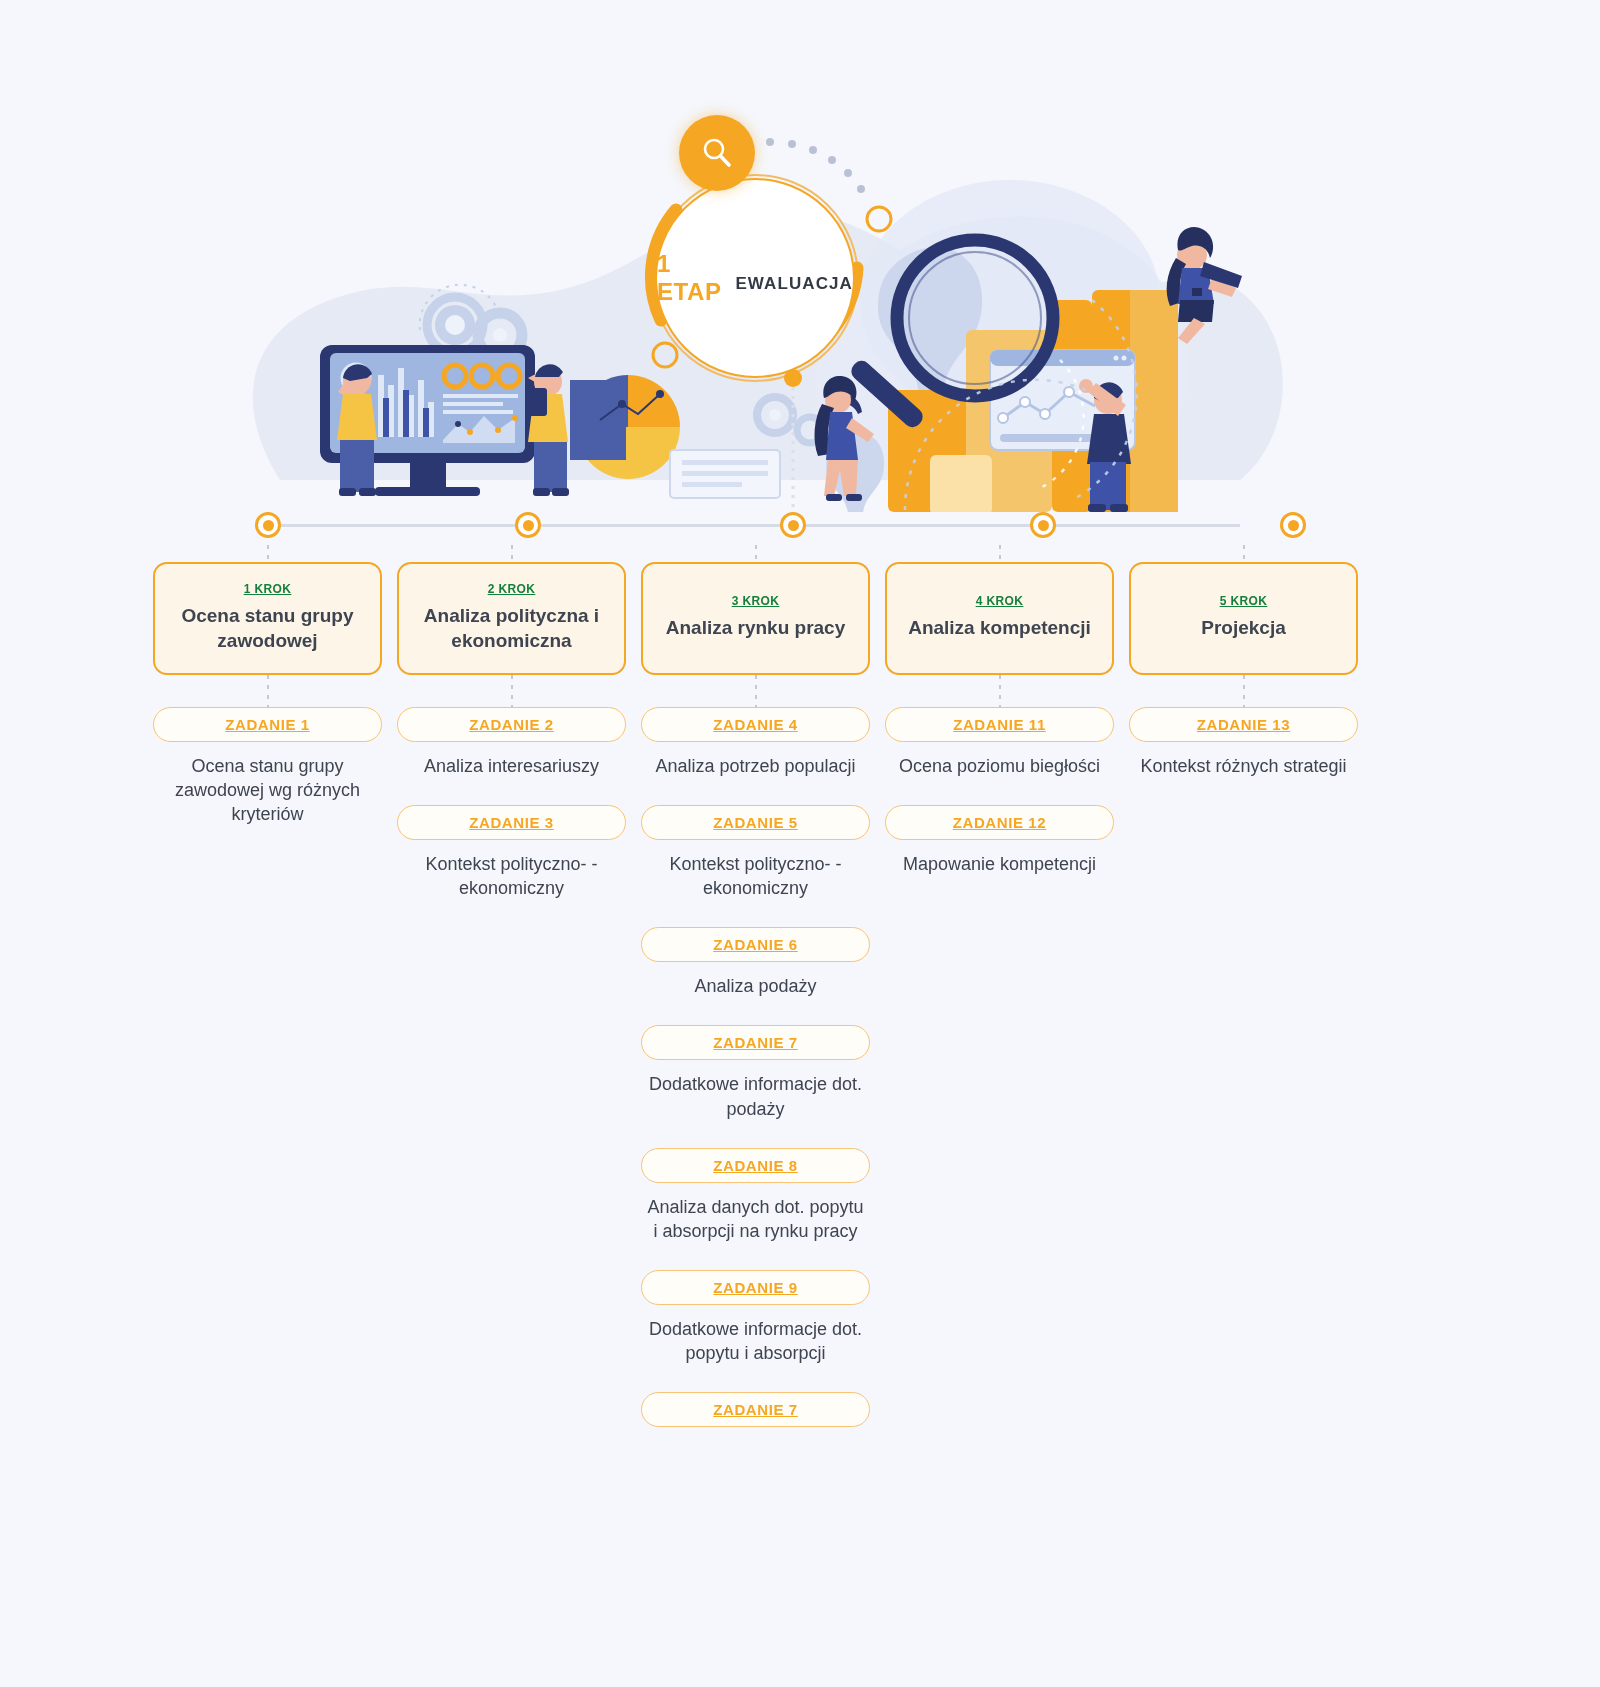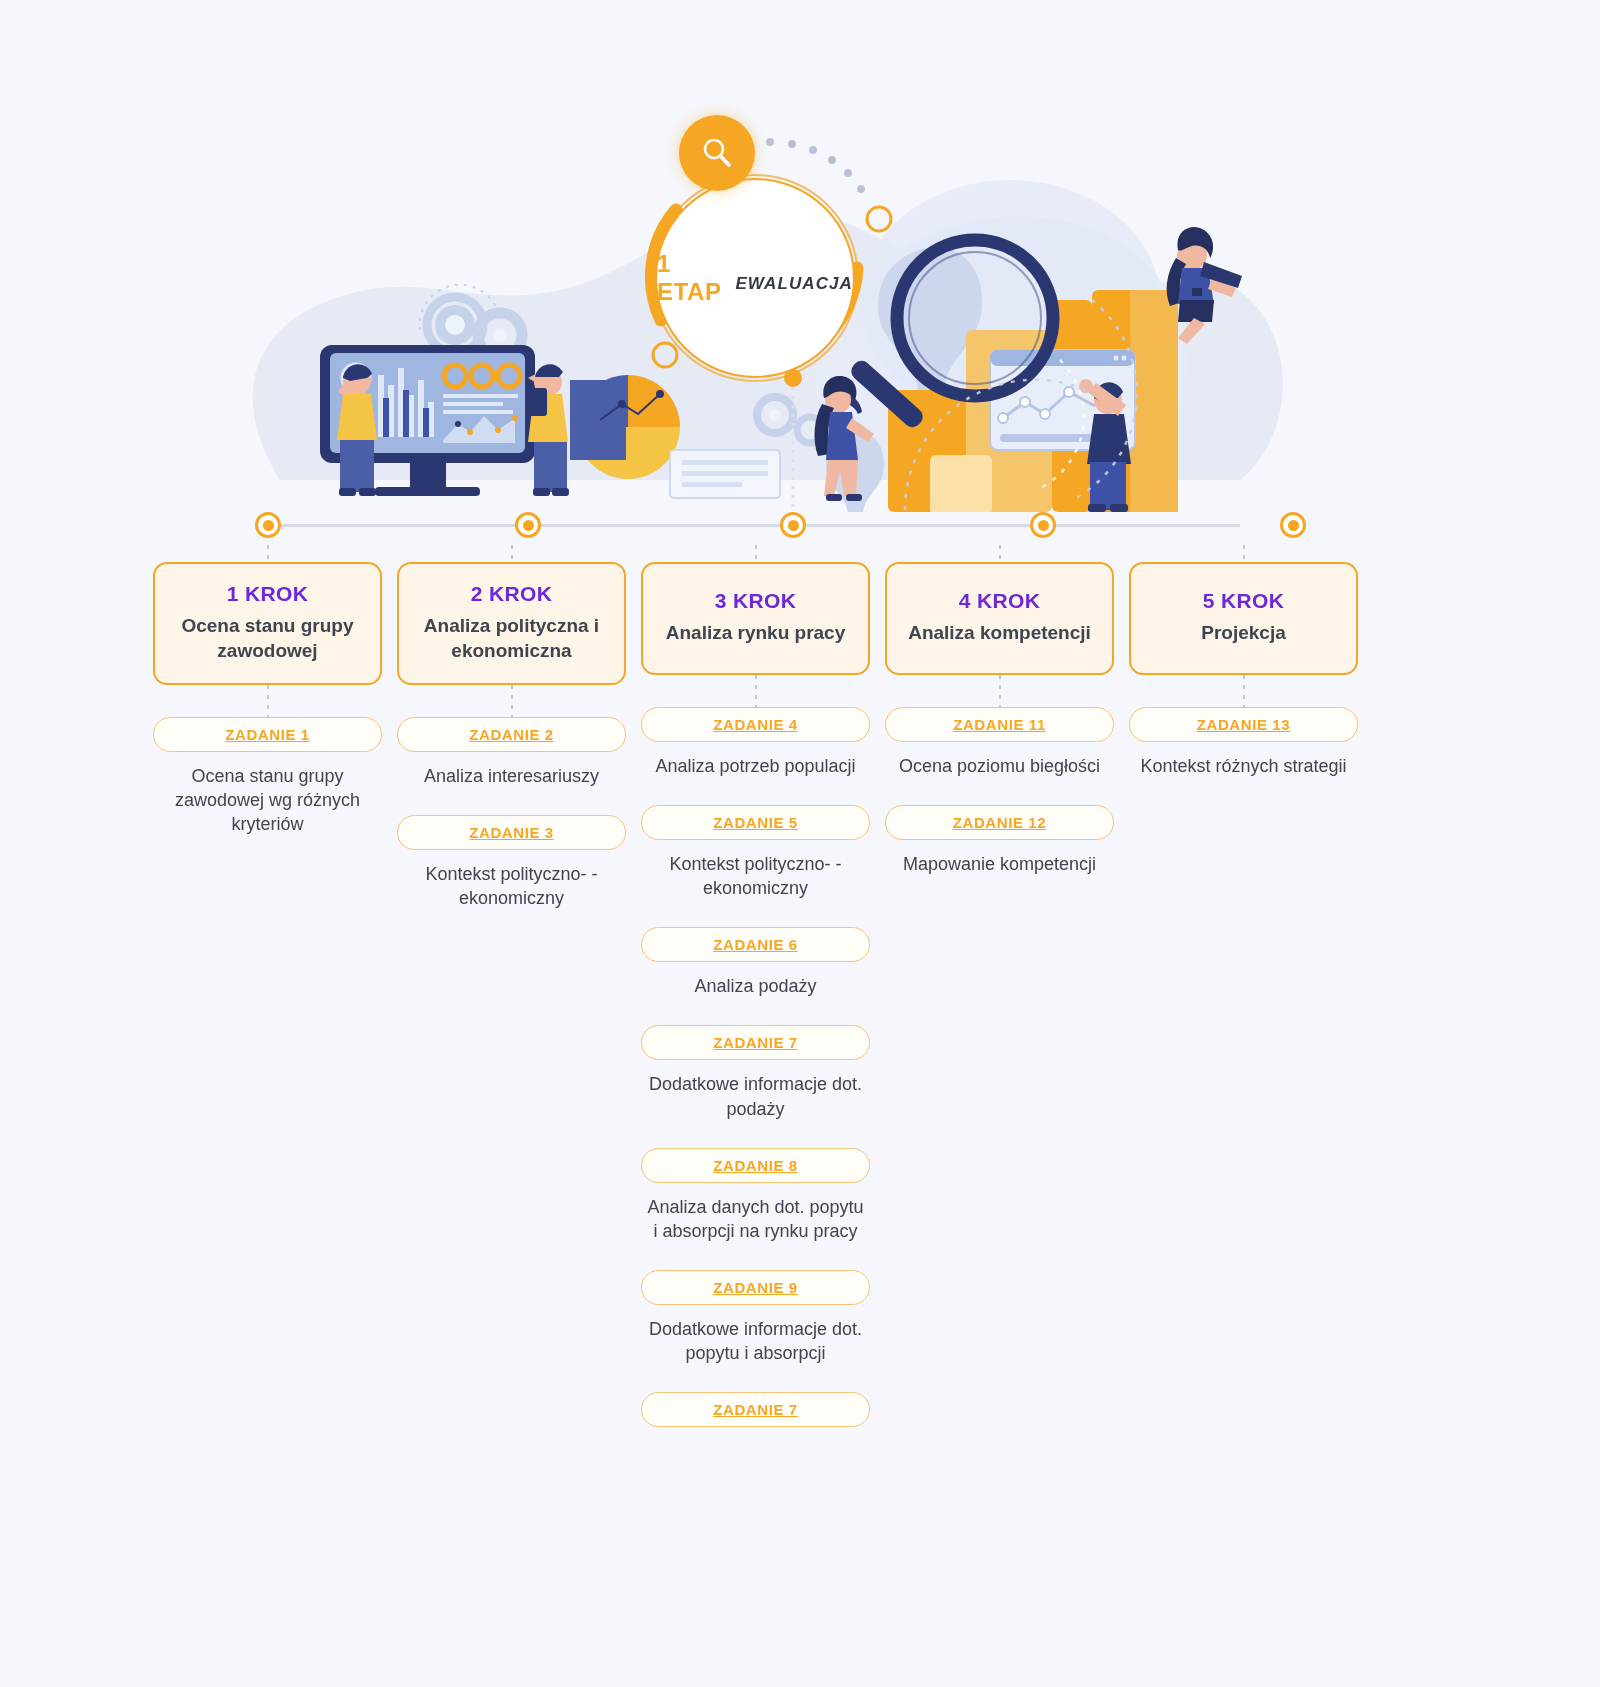--- a/index.html
+++ b/index.html
@@ -18,21 +18,21 @@
 
   
   .stage-badge {
     position: absolute; left: 655px; top: 178px; width: 200px; height: 200px;
     border-radius: 50%; background: #ffffff;
     border: 2px solid #f6a623;
     display: flex; flex-direction: row; align-items: center; justify-content: center;
     z-index: 14;
   }
   .stage-num { color: #f5a623; font-size: 24px; font-weight: bold; letter-spacing: .6px; }
-  .stage-label { color: #333a45; font-size: 17px; font-weight: bold; letter-spacing: 1.1px; margin-top: 12px; font-style: italic; }
+  .stage-label { color: #333a45; font-size: 17px; font-weight: bold; letter-spacing: 1.1px; margin-top: 12px; }
 
   .search-bubble {
     position: absolute; left: 679px; top: 115px; width: 76px; height: 76px;
     border-radius: 50%; background: #f5a623;
     display: flex; align-items: center; justify-content: center;
     z-index: 16; box-shadow: 0 0 14px rgba(245,166,35,.45);
   }
 
   
   .timeline-line {
@@ -54,21 +54,21 @@
     width: 2px; margin: 0 auto;
     background-image: linear-gradient(to bottom, #c4c9d6 0 4px, transparent 4px 10px);
     background-size: 2px 10px; background-repeat: repeat-y;
   }
 
   .step-card {
     border: 2px solid #f5a623; background: #fdf6e8; border-radius: 14px;
     padding: 18px 12px 20px; text-align: center; min-height: 113px;
     display: flex; flex-direction: column; justify-content: center;
   }
-  .step-num { color: #6d28d9; font-size: 21px; font-weight: bold; letter-spacing: .4px; }
+  .step-num { color: #15803d; font-size: 12px; font-weight: bold; letter-spacing: .4px; text-decoration: underline; }
   .step-title { color: #3e4450; font-size: 19px; line-height: 1.32; margin-top: 7px; font-weight: bold; }
 
   .task-chip {
     border: 1.5px solid #f7c375; background: #fffdf8; border-radius: 20px;
     height: 35px; display: flex; align-items: center; justify-content: center;
     color: #f5a623; font-size: 15px; font-weight: bold; letter-spacing: .6px; text-decoration: underline;
   }
   .task-desc {
     color: #3e4450; font-size: 18px; line-height: 1.34; text-align: center;
     margin-top: 12px; padding: 0 2px;

